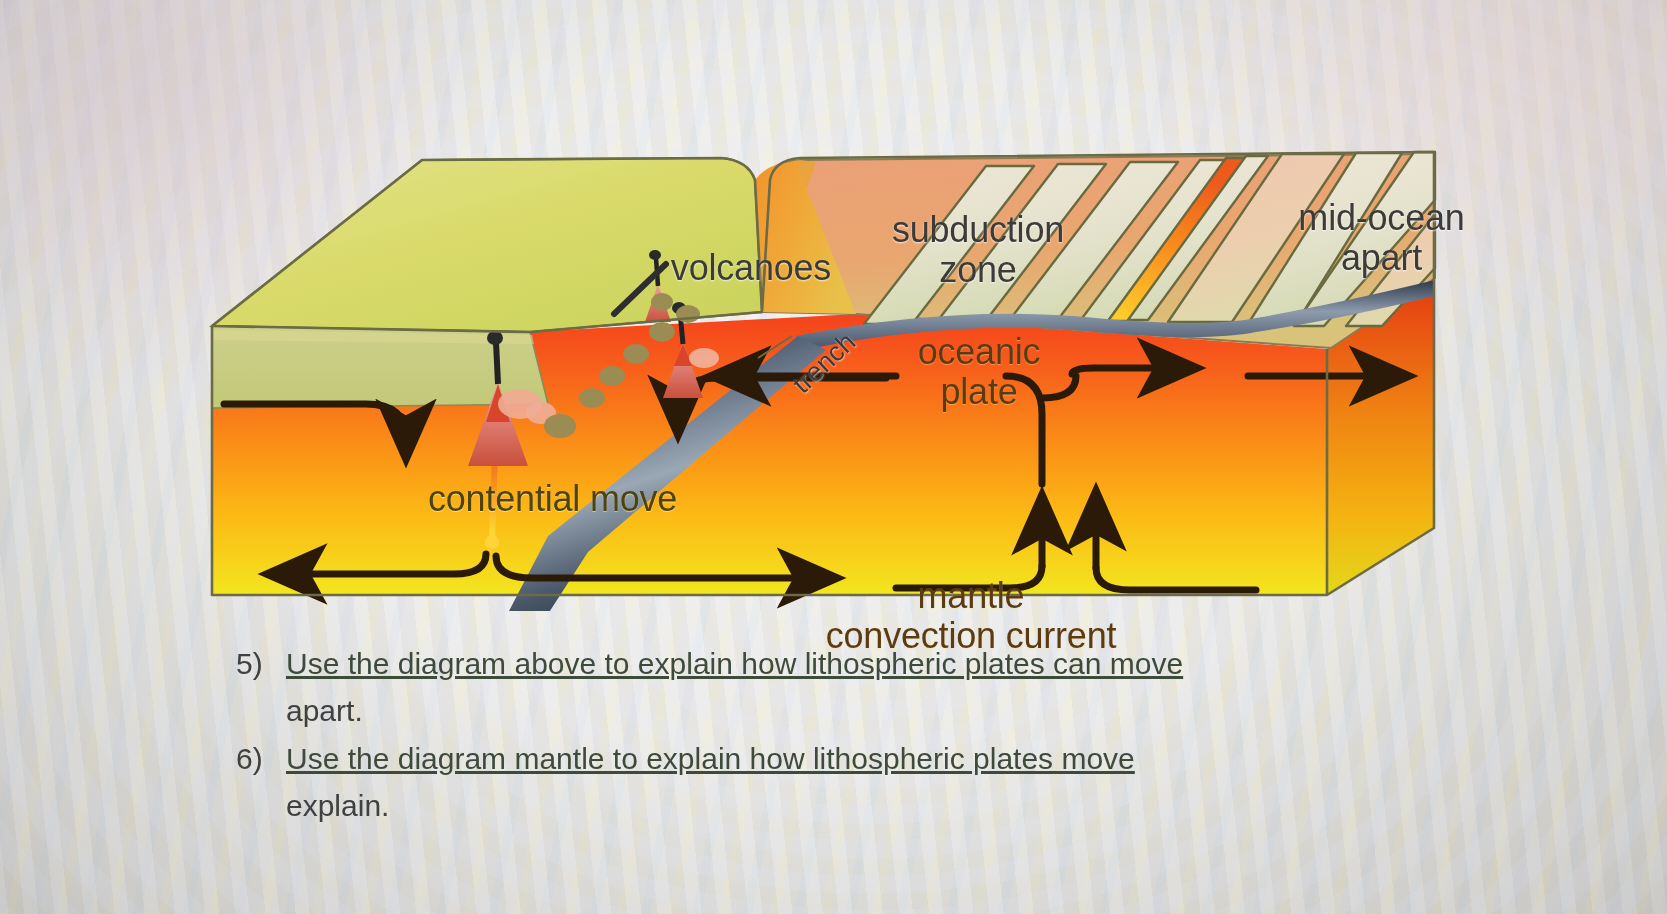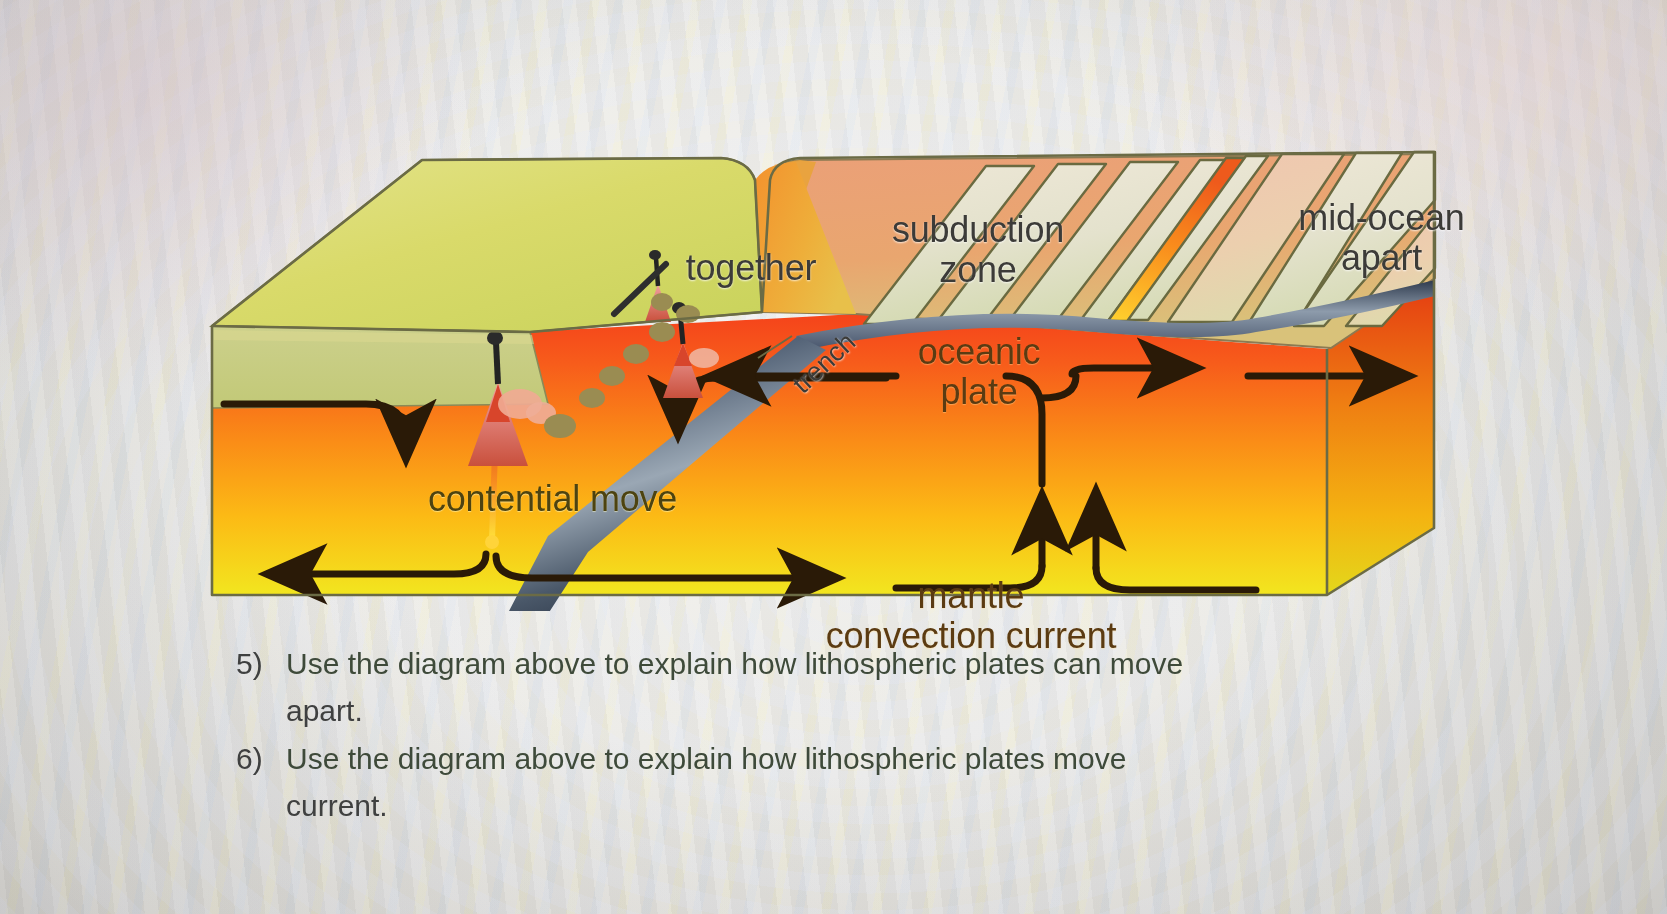--- a/index.html
+++ b/index.html
@@ -106,21 +106,21 @@
     position: absolute;
     left: 236px; top: 640px;
     width: 1160px;
     color: #3f4040;
     font-size: 30px;
     line-height: 1.58;
   }
   .q-row { display: flex; align-items: flex-start; }
   .q-num { width: 50px; flex: 0 0 50px; }
   .q-txt { flex: 1 1 auto; }
-  #questions .tint-a { color: #3e4a3a; }
+  #questions .tint-a { color: #3e4a3a; text-decoration: underline; }
 </style>
 </head>
 <body>
 
 <div id="screen">
 
   <div id="bg-base"></div>
   <div id="bg-moire-a"></div>
   <div id="bg-moire-b"></div>
   <div id="bg-moire-c"></div>
@@ -335,21 +335,21 @@
       <path d="M562,222 L596,200" stroke="#6b6b45" stroke-width="2" fill="none"></path>
 
       <g fill="none" stroke="#6b6b45" stroke-width="2.6" stroke-linejoin="round">
         <path d="M16,190 L16,459 L1131,459 L1238,392 L1238,16 L604,22 Q578,24 574,44
                  L566,176 L559,44 Q552,24 525,22 L226,24 Z"></path>
         <path d="M16,190 L334,196 L566,176"></path>
         <path d="M1131,459 L1131,213"></path>
       </g>
     </svg>
 
-    <div class="lbl dark" id="lbl-volcanoes">together</div>
+    <div class="lbl dark" id="lbl-volcanoes">volcanoes</div>
     <div class="lbl dark" id="lbl-subduction">subduction
 zone</div>
     <div class="lbl dark" id="lbl-midocean">mid-ocean
 apart</div>
     <div class="lbl brown" id="lbl-oceanic">oceanic
 plate</div>
     <div class="lbl olive" id="lbl-contental">contential move</div>
     <div class="lbl brown" id="lbl-mantle">mantle
 convection current</div>
     <div class="lbl dark" id="lbl-trench">trench</div>
@@ -361,22 +361,22 @@
       <span class="q-num">5)</span>
       <span class="q-txt tint-a">Use the diagram above to explain how lithospheric plates can move</span>
     </div>
     <div class="q-row">
       <span class="q-num"></span>
       <span class="q-txt">apart.</span>
     </div>
 
     <div class="q-row">
       <span class="q-num">6)</span>
-      <span class="q-txt tint-a">Use the diagram above to explain how lithospheric plates move</span>
+      <span class="q-txt tint-a">Use the diagram mantle to explain how lithospheric plates move</span>
     </div>
     <div class="q-row">
       <span class="q-num"></span>
-      <span class="q-txt">current.</span>
+      <span class="q-txt">explain.</span>
     </div>
 
   </div>
 
 </div>
 
 </body></html>

